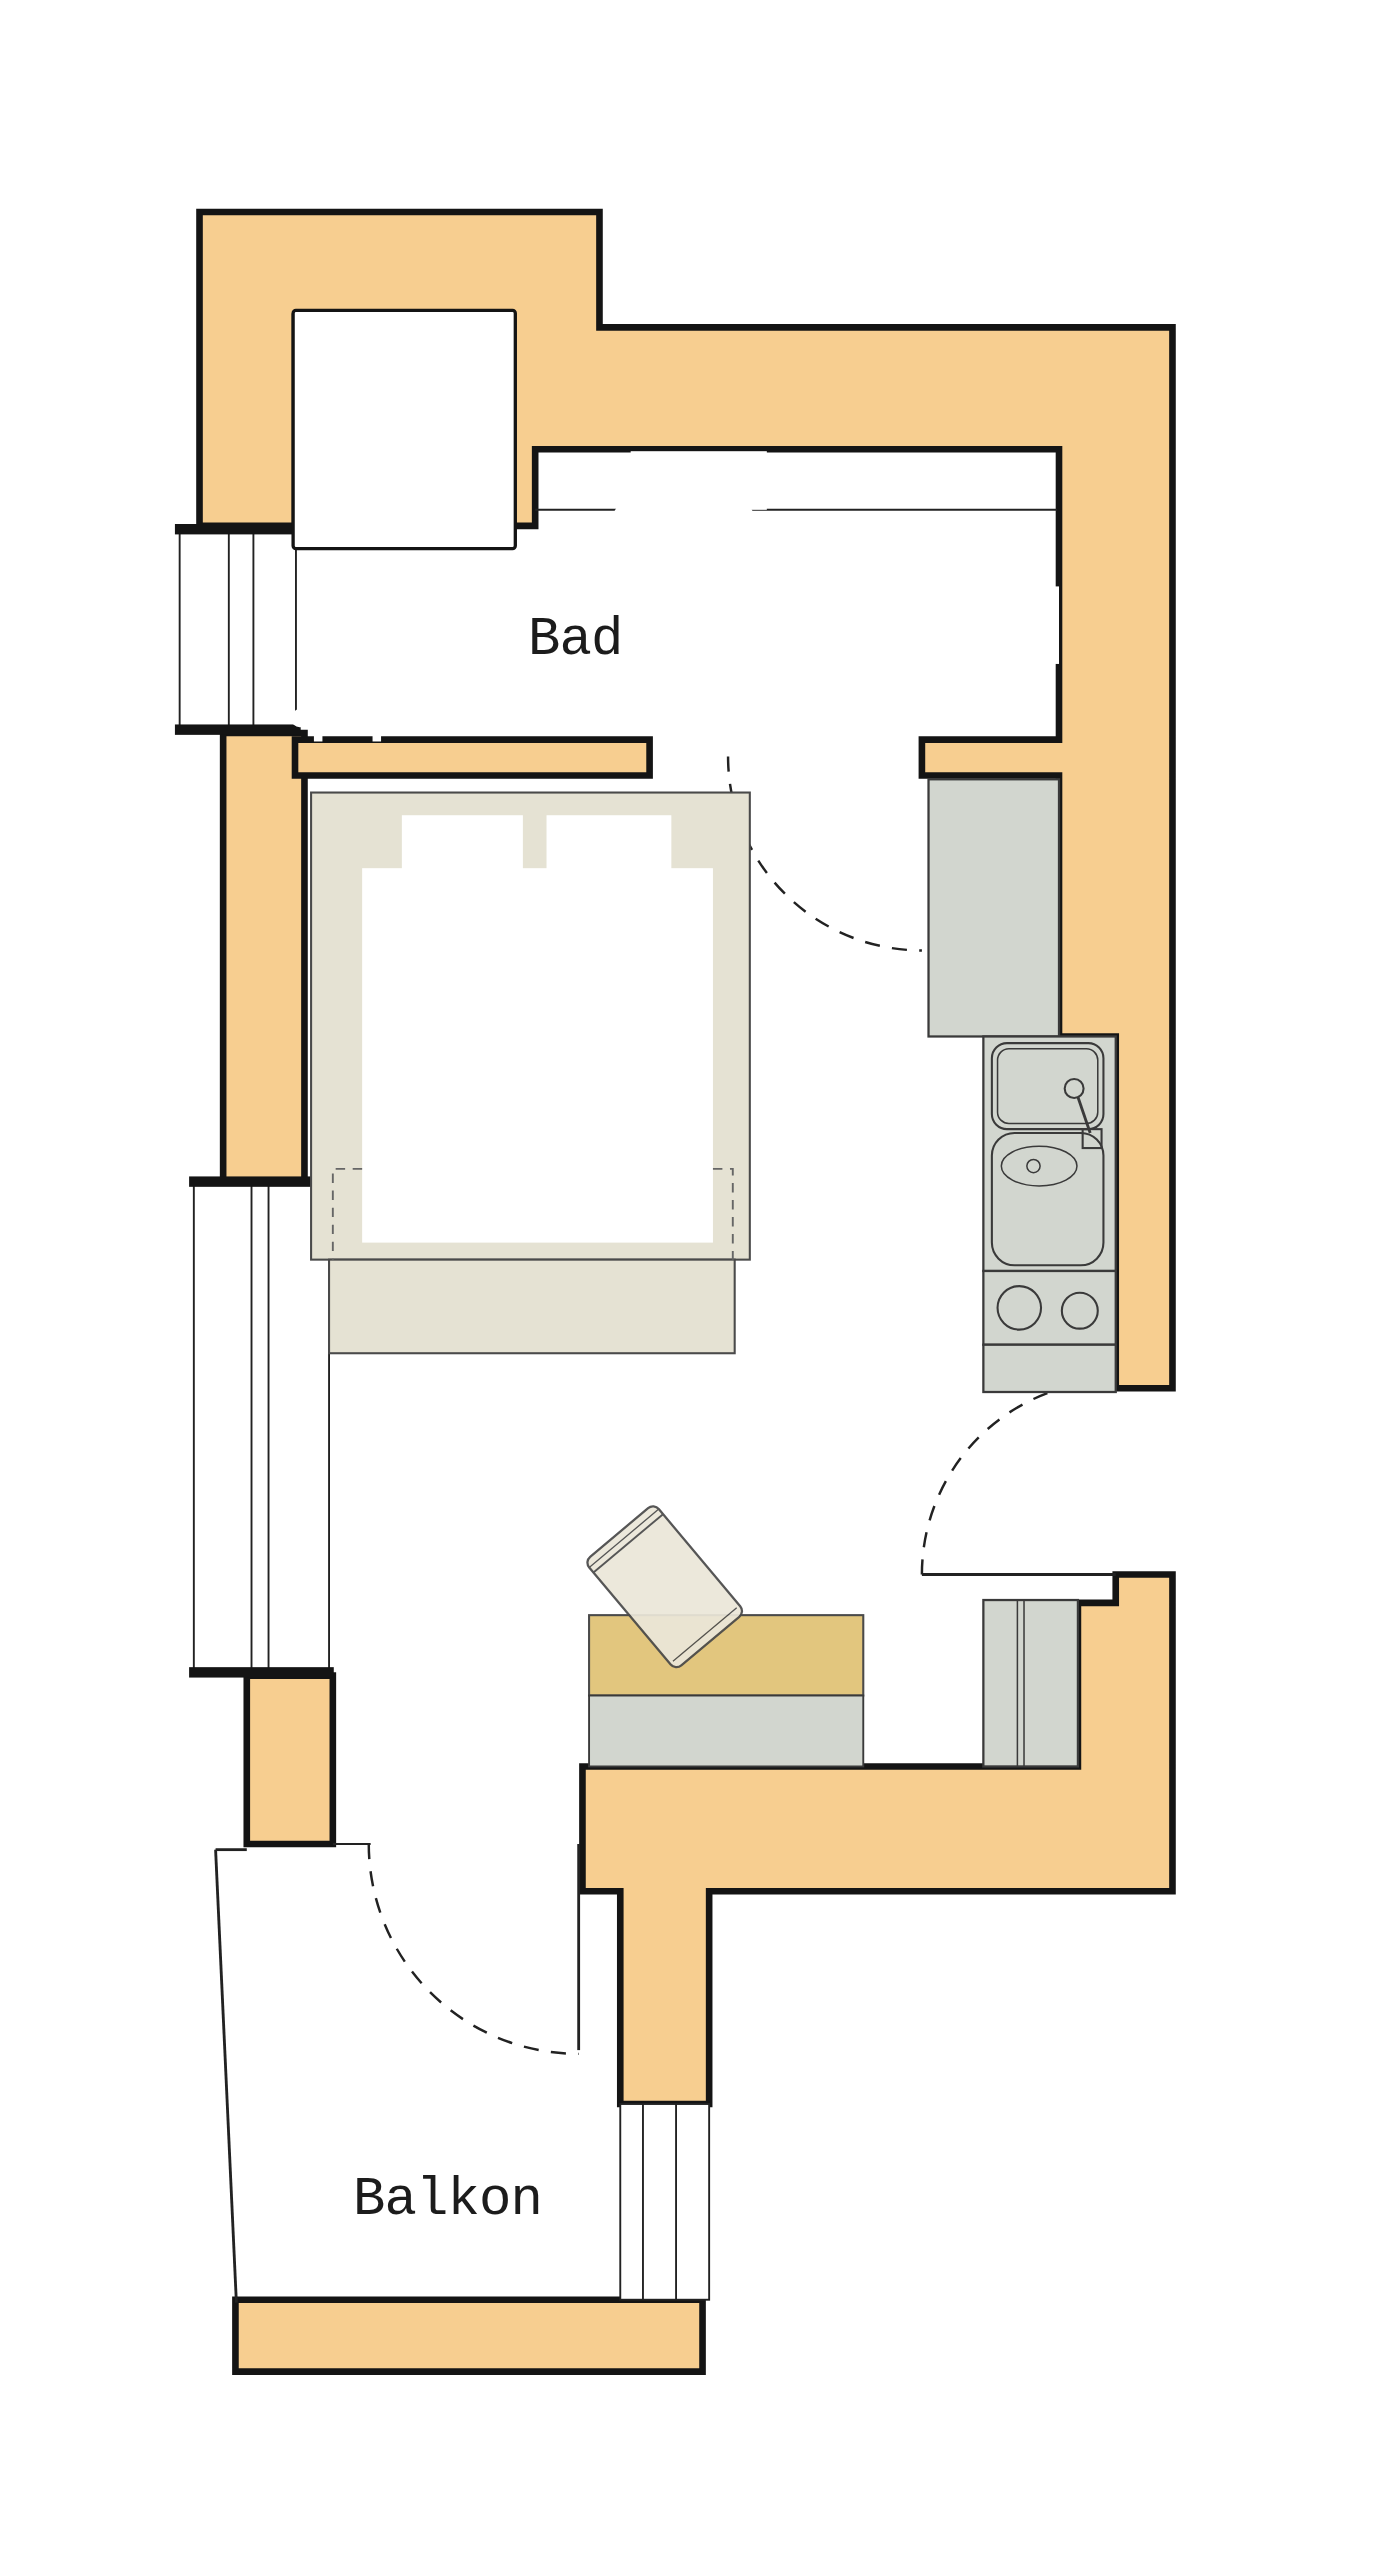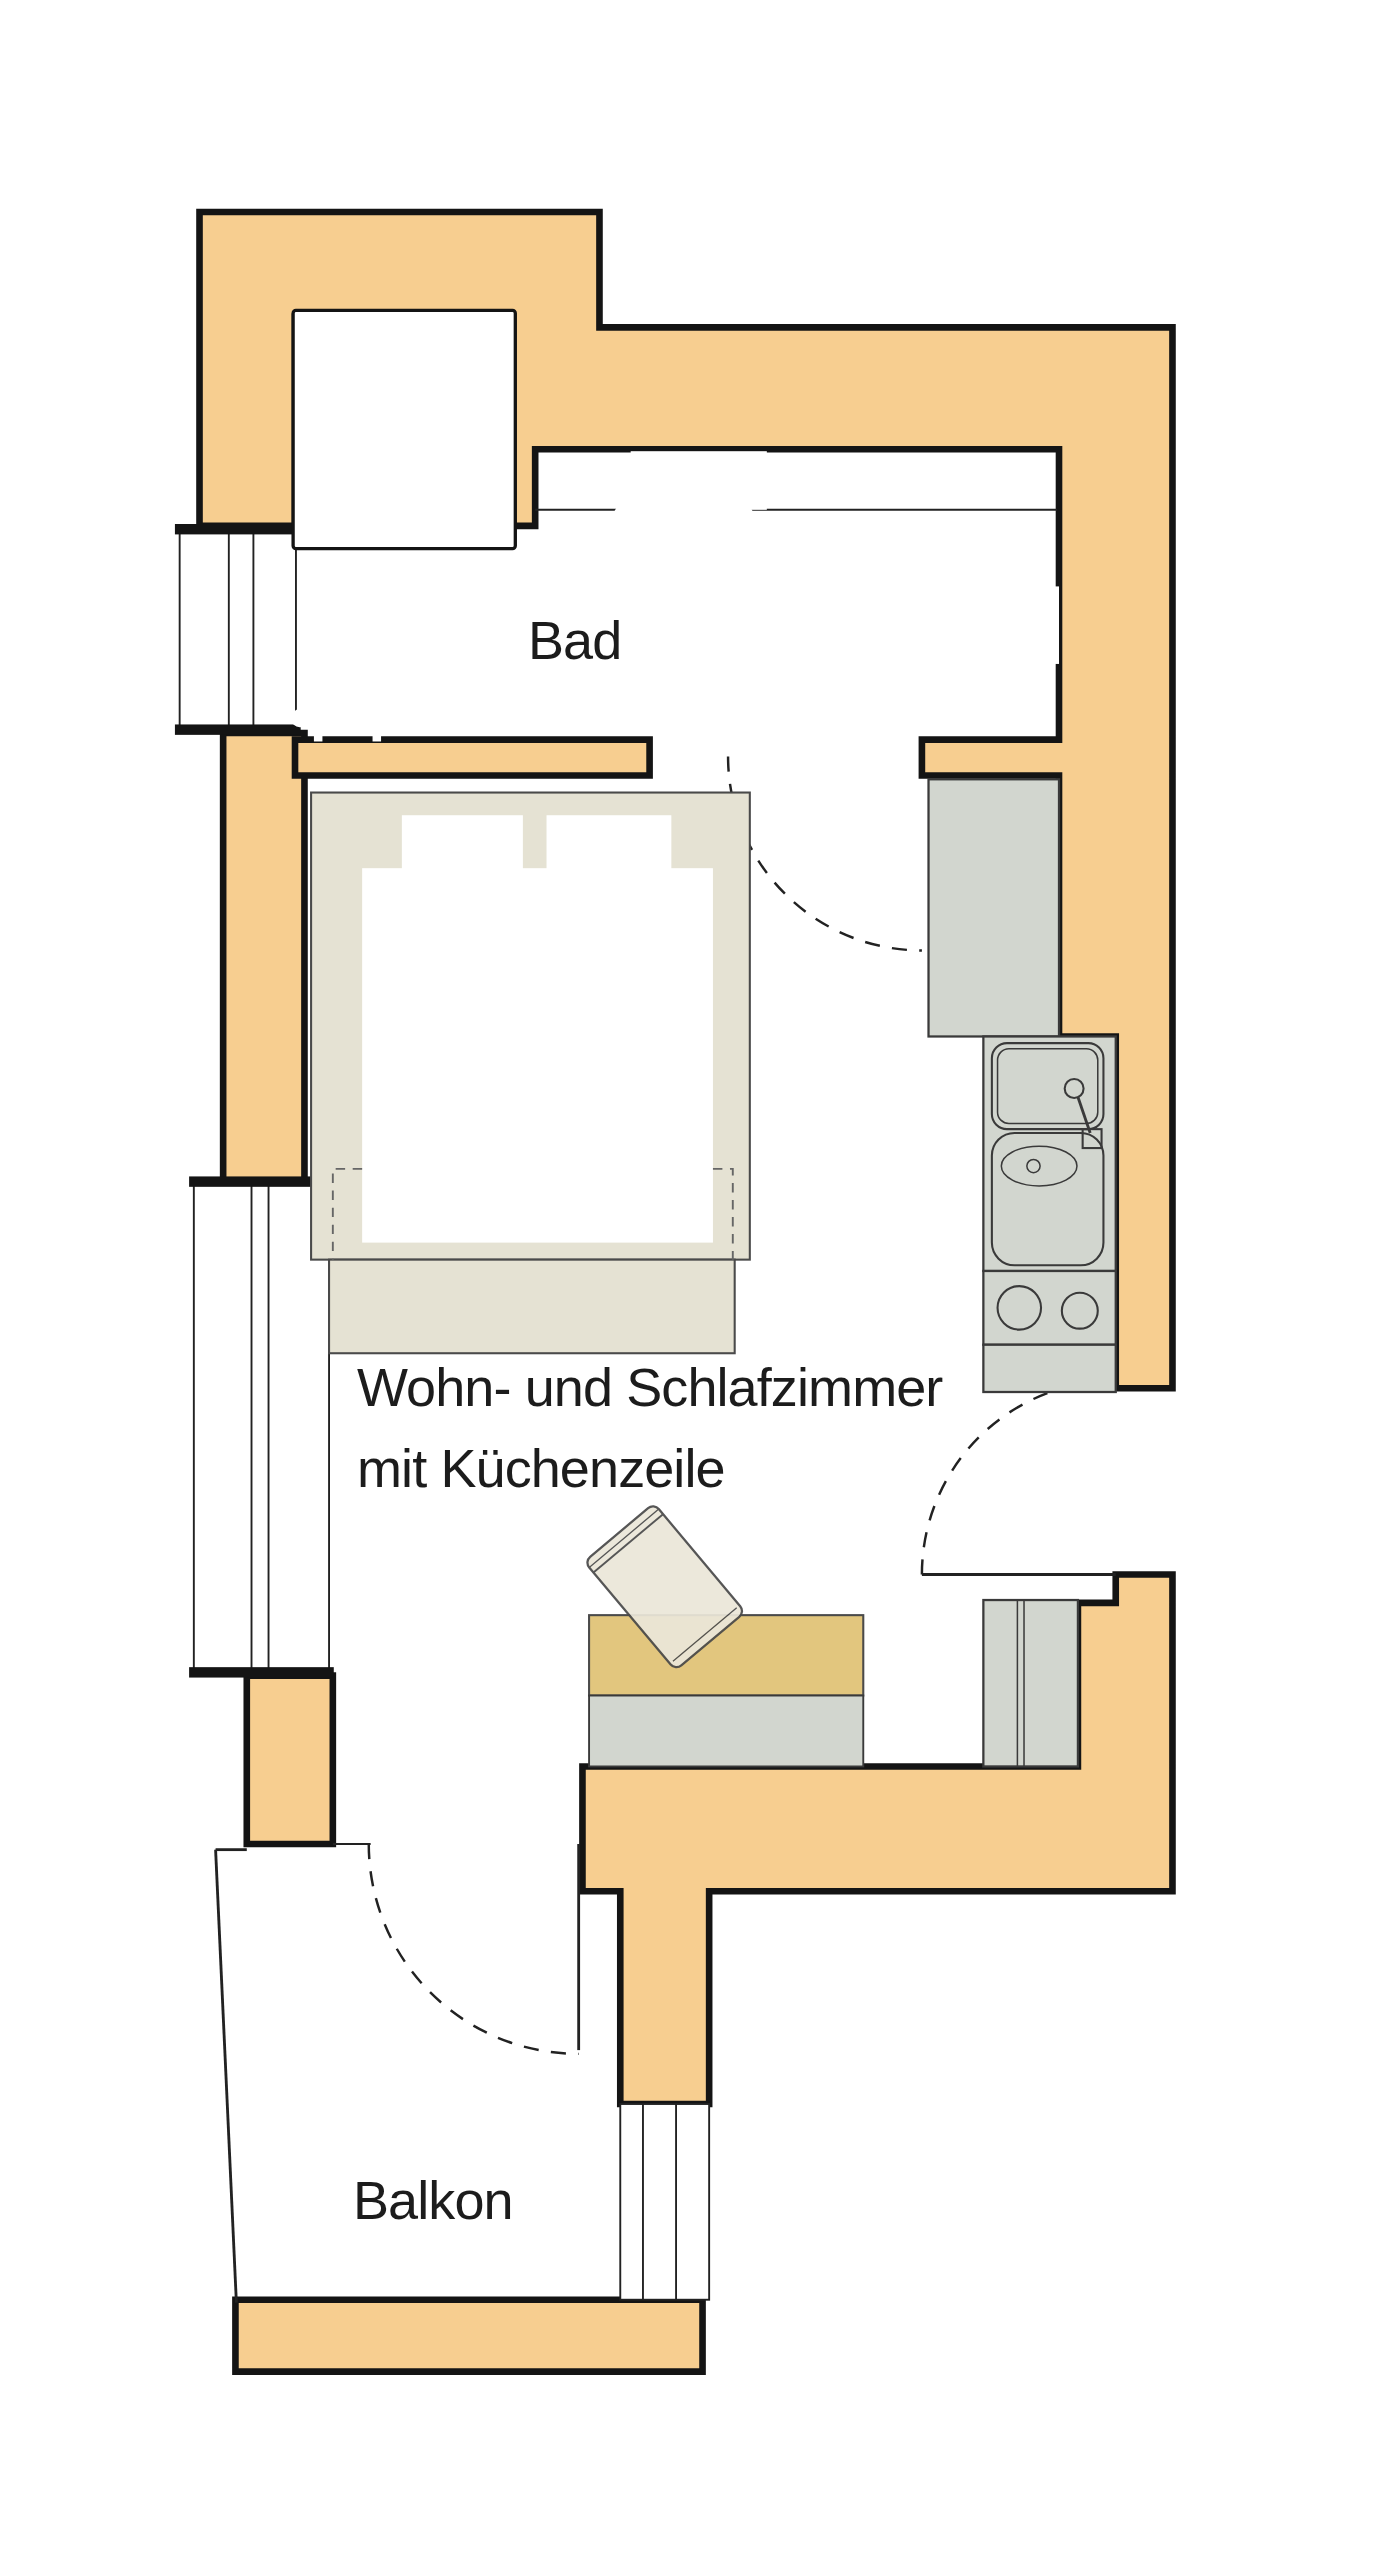--- a/index.html
+++ b/index.html
@@ -1,20 +1,20 @@
 <!DOCTYPE html>
 <html style="--paper: #FFFFFF; --wall: #F7CE90; --wall_outline: #141414; --line_thin: #222222; --unit_gray: #D2D6CF; --unit_stroke: #3A3A3A; --furniture_beige: #E5E2D3; --furniture_stroke: #4A4A4A; --table_tan: #E2C67E; --chair_fill: #EBE7D9; --text: #1C1C1C;font-size:15px"><head>
 <meta charset="utf-8">
 <style>
   html,body{margin:0;padding:0;background:#fff;}
   .canvas{
     position:relative;
     width:1389px;height:2576px;
     background:var(--paper,#fff);
-    font-family:Liberation Sans, sans-serif;
+    font-family:Liberation Mono, monospace;
     overflow:hidden;
   }
   .plan-svg{position:absolute;left:0;top:0;}
   
   .wall{fill:var(--wall);stroke:var(--wall_outline);stroke-width:7;stroke-linejoin:miter;}
   .wallcap{fill:var(--wall_outline);}
   .thin{fill:none;stroke:var(--line_thin);stroke-width:2;}
   .thick{fill:none;stroke:var(--wall_outline);stroke-width:3.5;}
   .white{fill:#fff;stroke:var(--line_thin);stroke-width:2;}
   .fixture{fill:#fff;stroke:var(--fixture_stroke);stroke-width:2.2;}
@@ -178,20 +178,16 @@
         <rect x="-48" y="-75" width="96" height="150" rx="8" style="fill:var(--chair_fill);stroke:var(--furniture_stroke);stroke-width:2.4"></rect>
         <line x1="-48" y1="-60" x2="48" y2="-60" style="stroke:var(--furniture_stroke);stroke-width:2"></line>
         <line x1="-48" y1="-67" x2="48" y2="-67" style="stroke:var(--furniture_stroke);stroke-width:1.4"></line>
         <line x1="-44" y1="66" x2="44" y2="66" style="stroke:var(--furniture_stroke);stroke-width:1.4"></line>
       </g>
     </g>
   </svg>
 
   <div class="room-label" style="left:528px;top:613px;">Bad</div>
 
-  <div class="room-label two-line" style="left:357px;top:1360px;">
-    <div>Wohn- und Schlafzimmer</div>
-    <div>mit Küchenzeile</div>
-  </div>
 
   <div class="room-label" style="left:353px;top:2173px;">Balkon</div>
 </div>
 
 
 </body></html>

